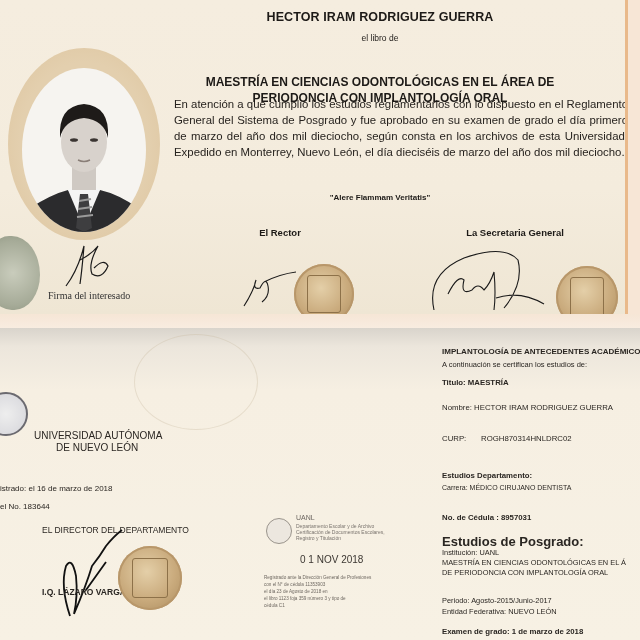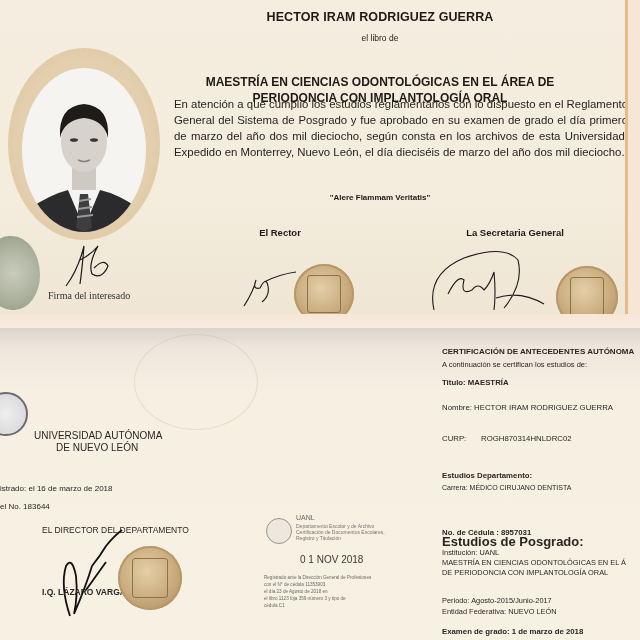--- a/index.html
+++ b/index.html
@@ -151,29 +151,29 @@
   <div class="t" style="left:296px;top:195px;font-size:5px;color:#7a746e">Departamento Escolar y de Archivo</div>
   <div class="t" style="left:296px;top:201px;font-size:5px;color:#7a746e">Certificación de Documentos Escolares,</div>
   <div class="t" style="left:296px;top:207px;font-size:5px;color:#7a746e">Registro y Titulación</div>
   <div class="t" style="left:300px;top:226px;font-size:10px;color:#3c3732">0 1 NOV 2018</div>
   <div class="t" style="left:264px;top:247px;font-size:4.6px;color:#6e6861">Registrado ante la Dirección General de Profesiones</div>
   <div class="t" style="left:264px;top:254px;font-size:4.6px;color:#6e6861">con el N° de cédula  11353903</div>
   <div class="t" style="left:264px;top:261px;font-size:4.6px;color:#6e6861">el día  23  de  Agosto  de 2018  en</div>
   <div class="t" style="left:264px;top:268px;font-size:4.6px;color:#6e6861">el libro 1123  foja 359  número  3  y tipo de</div>
   <div class="t" style="left:264px;top:275px;font-size:4.6px;color:#6e6861">cédula  C1</div>
 
-  <div class="t b" style="left:442px;top:19px;font-size:8px">CERTIFICACIÓN DE ANTECEDENTES AUTÓNOMA</div>
+  <div class="t b" style="left:442px;top:19px;font-size:8px">IMPLANTOLOGÍA DE ANTECEDENTES ACADÉMICO</div>
   <div class="t" style="left:442px;top:32px;font-size:7.5px">A continuación se certifican los estudios de:</div>
   <div class="t b" style="left:442px;top:50px;font-size:7.8px">Titulo: MAESTRÍA</div>
   <div class="t" style="left:442px;top:75px;font-size:7.8px">Nombre: HECTOR IRAM RODRIGUEZ GUERRA</div>
   <div class="t" style="left:442px;top:106px;font-size:7.8px">CURP:</div>
   <div class="t" style="left:481px;top:106px;font-size:7.8px">ROGH870314HNLDRC02</div>
   <div class="t b" style="left:442px;top:143px;font-size:7.8px">Estudios Departamento:</div>
   <div class="t" style="left:442px;top:156px;font-size:7px">Carrera: MÉDICO CIRUJANO DENTISTA</div>
-  <div class="t b" style="left:442px;top:200px;font-size:7.8px">No. de Cédula : 8957031</div>
+  <div class="t b" style="left:442px;top:185px;font-size:7.8px">No. de Cédula : 8957031</div>
   <div class="t b" style="left:442px;top:206px;font-size:13px">Estudios de Posgrado:</div>
   <div class="t" style="left:442px;top:220px;font-size:7.4px">Institución: UANL</div>
   <div class="t" style="left:442px;top:230px;font-size:7.4px">MAESTRÍA EN CIENCIAS ODONTOLÓGICAS EN EL Á</div>
   <div class="t" style="left:442px;top:240px;font-size:7.4px">DE PERIODONCIA CON IMPLANTOLOGÍA ORAL</div>
   <div class="t" style="left:442px;top:268px;font-size:7.4px">Periodo: Agosto-2015/Junio-2017</div>
   <div class="t" style="left:442px;top:279px;font-size:7.4px">Entidad Federativa: NUEVO LEÓN</div>
   <div class="t b" style="left:442px;top:299px;font-size:7.8px">Examen de grado:  1 de marzo de 2018</div>
 </div>
 
 </body></html>

